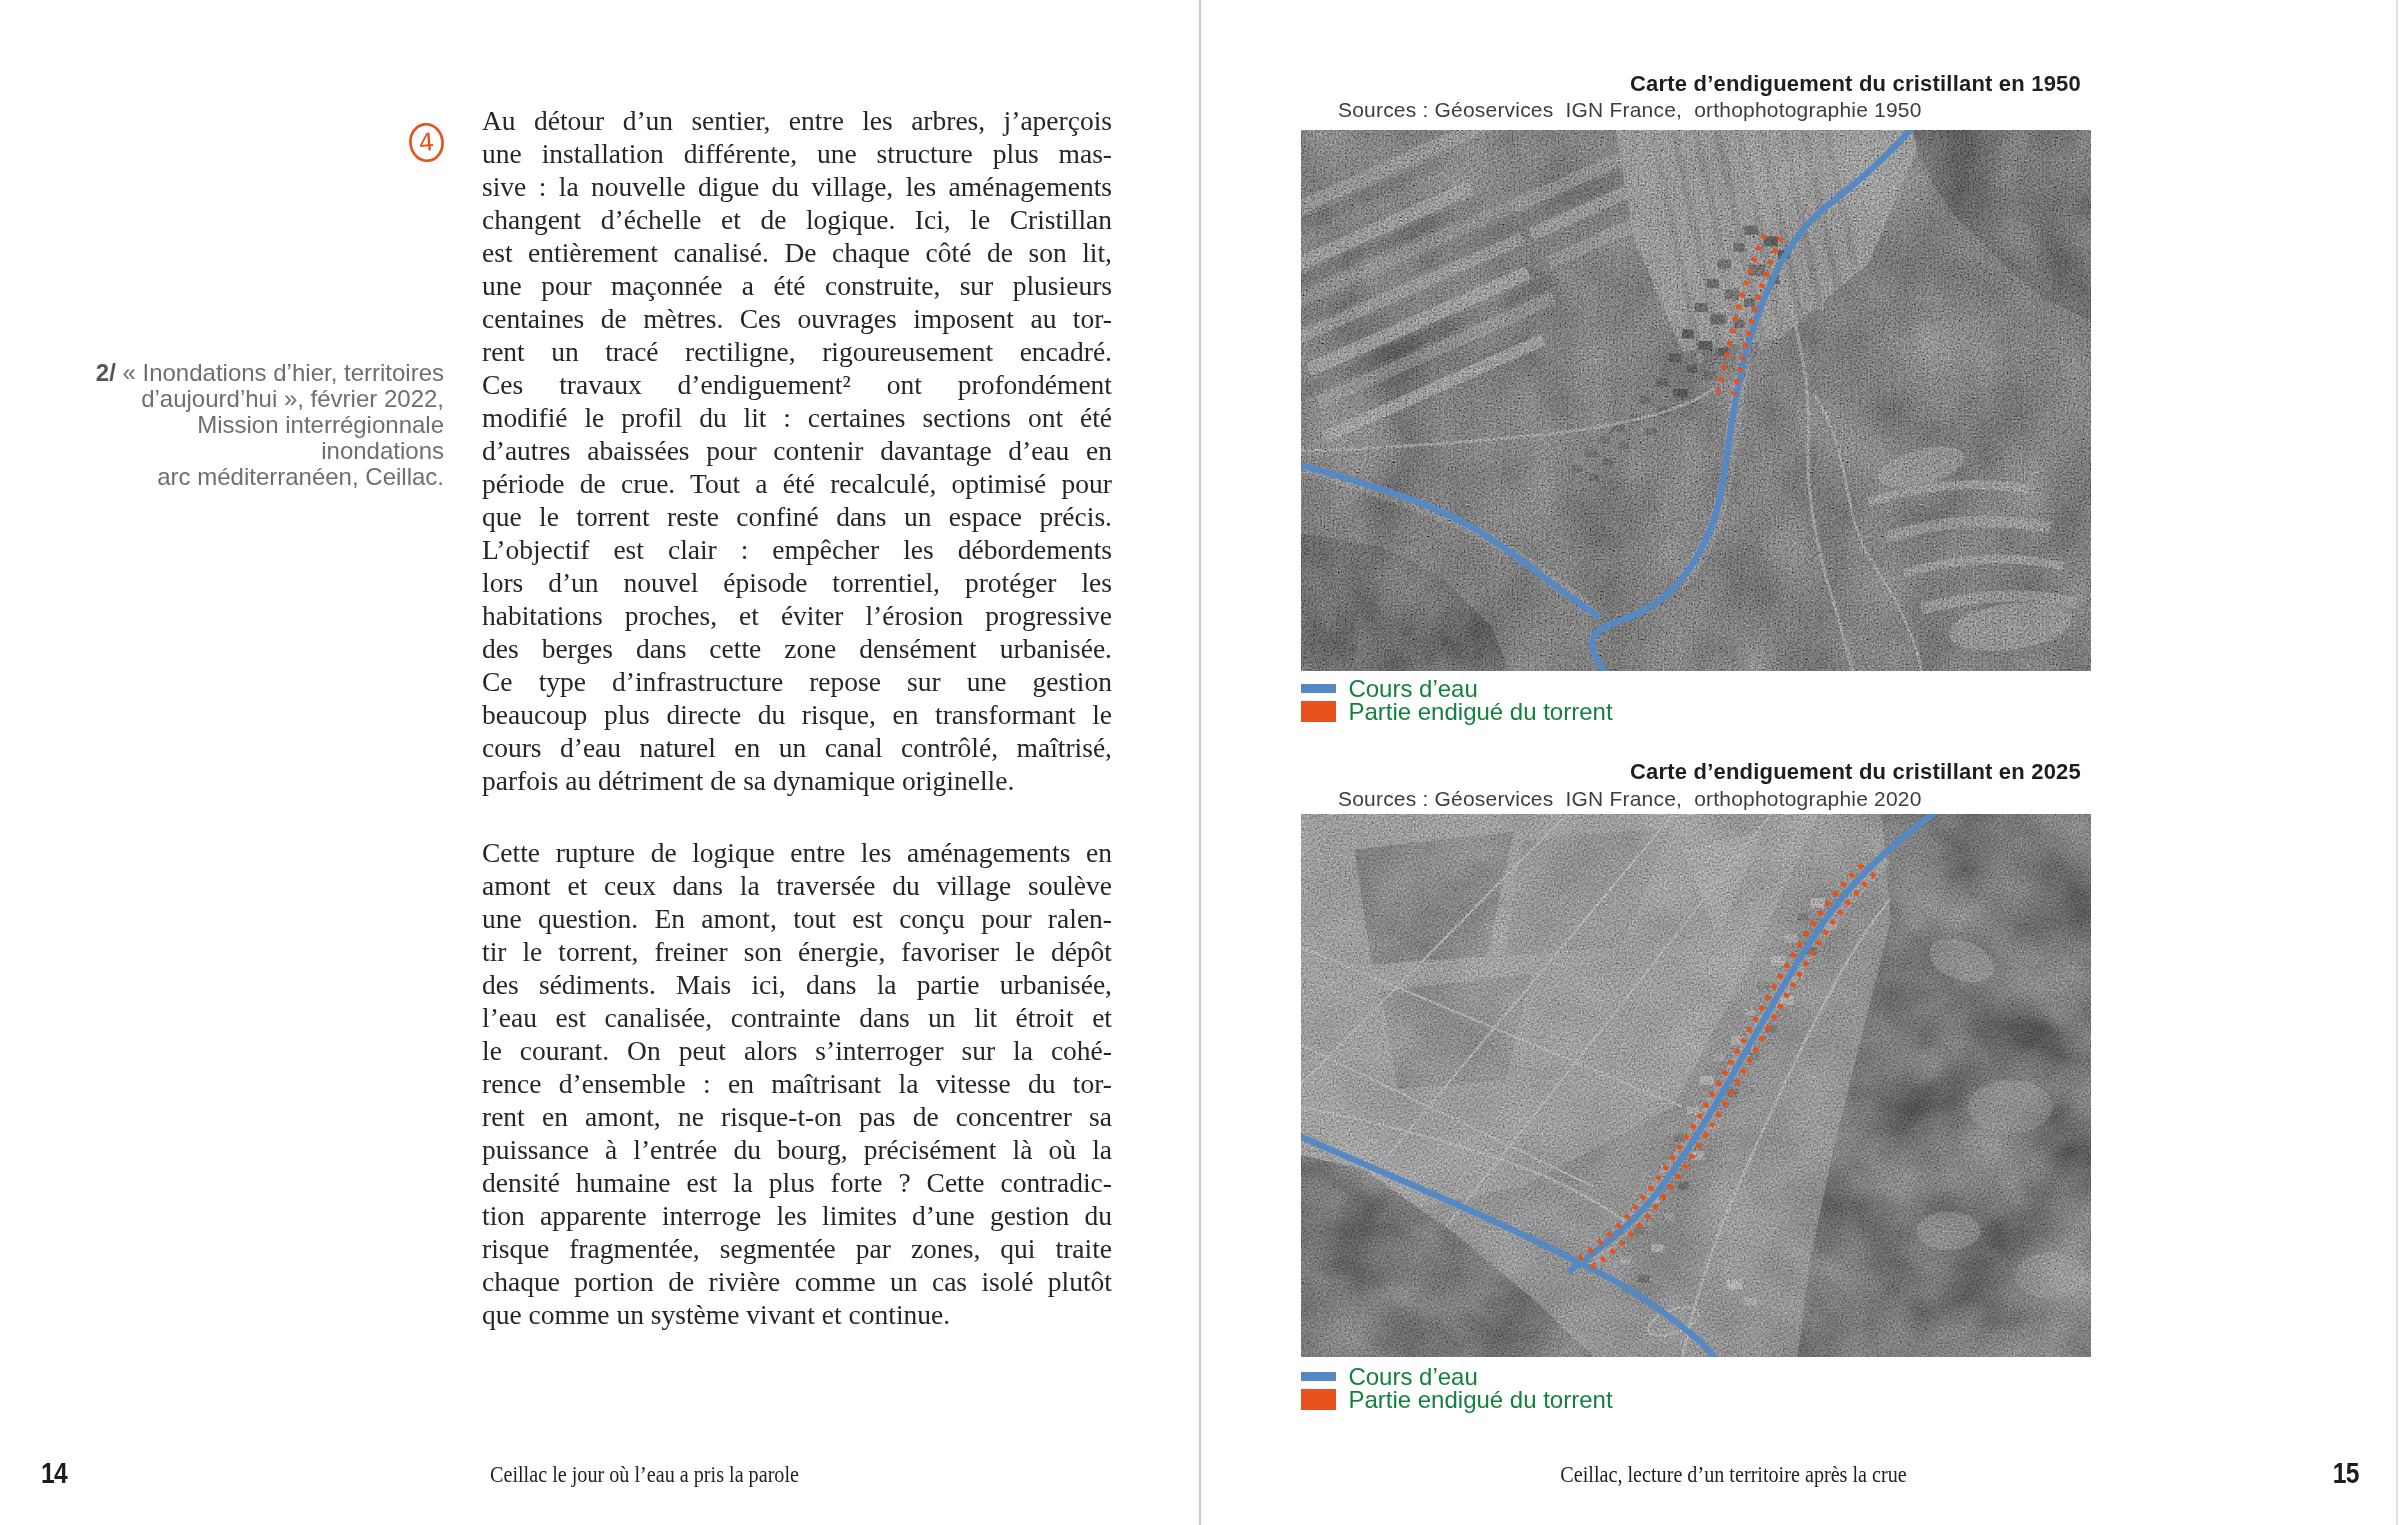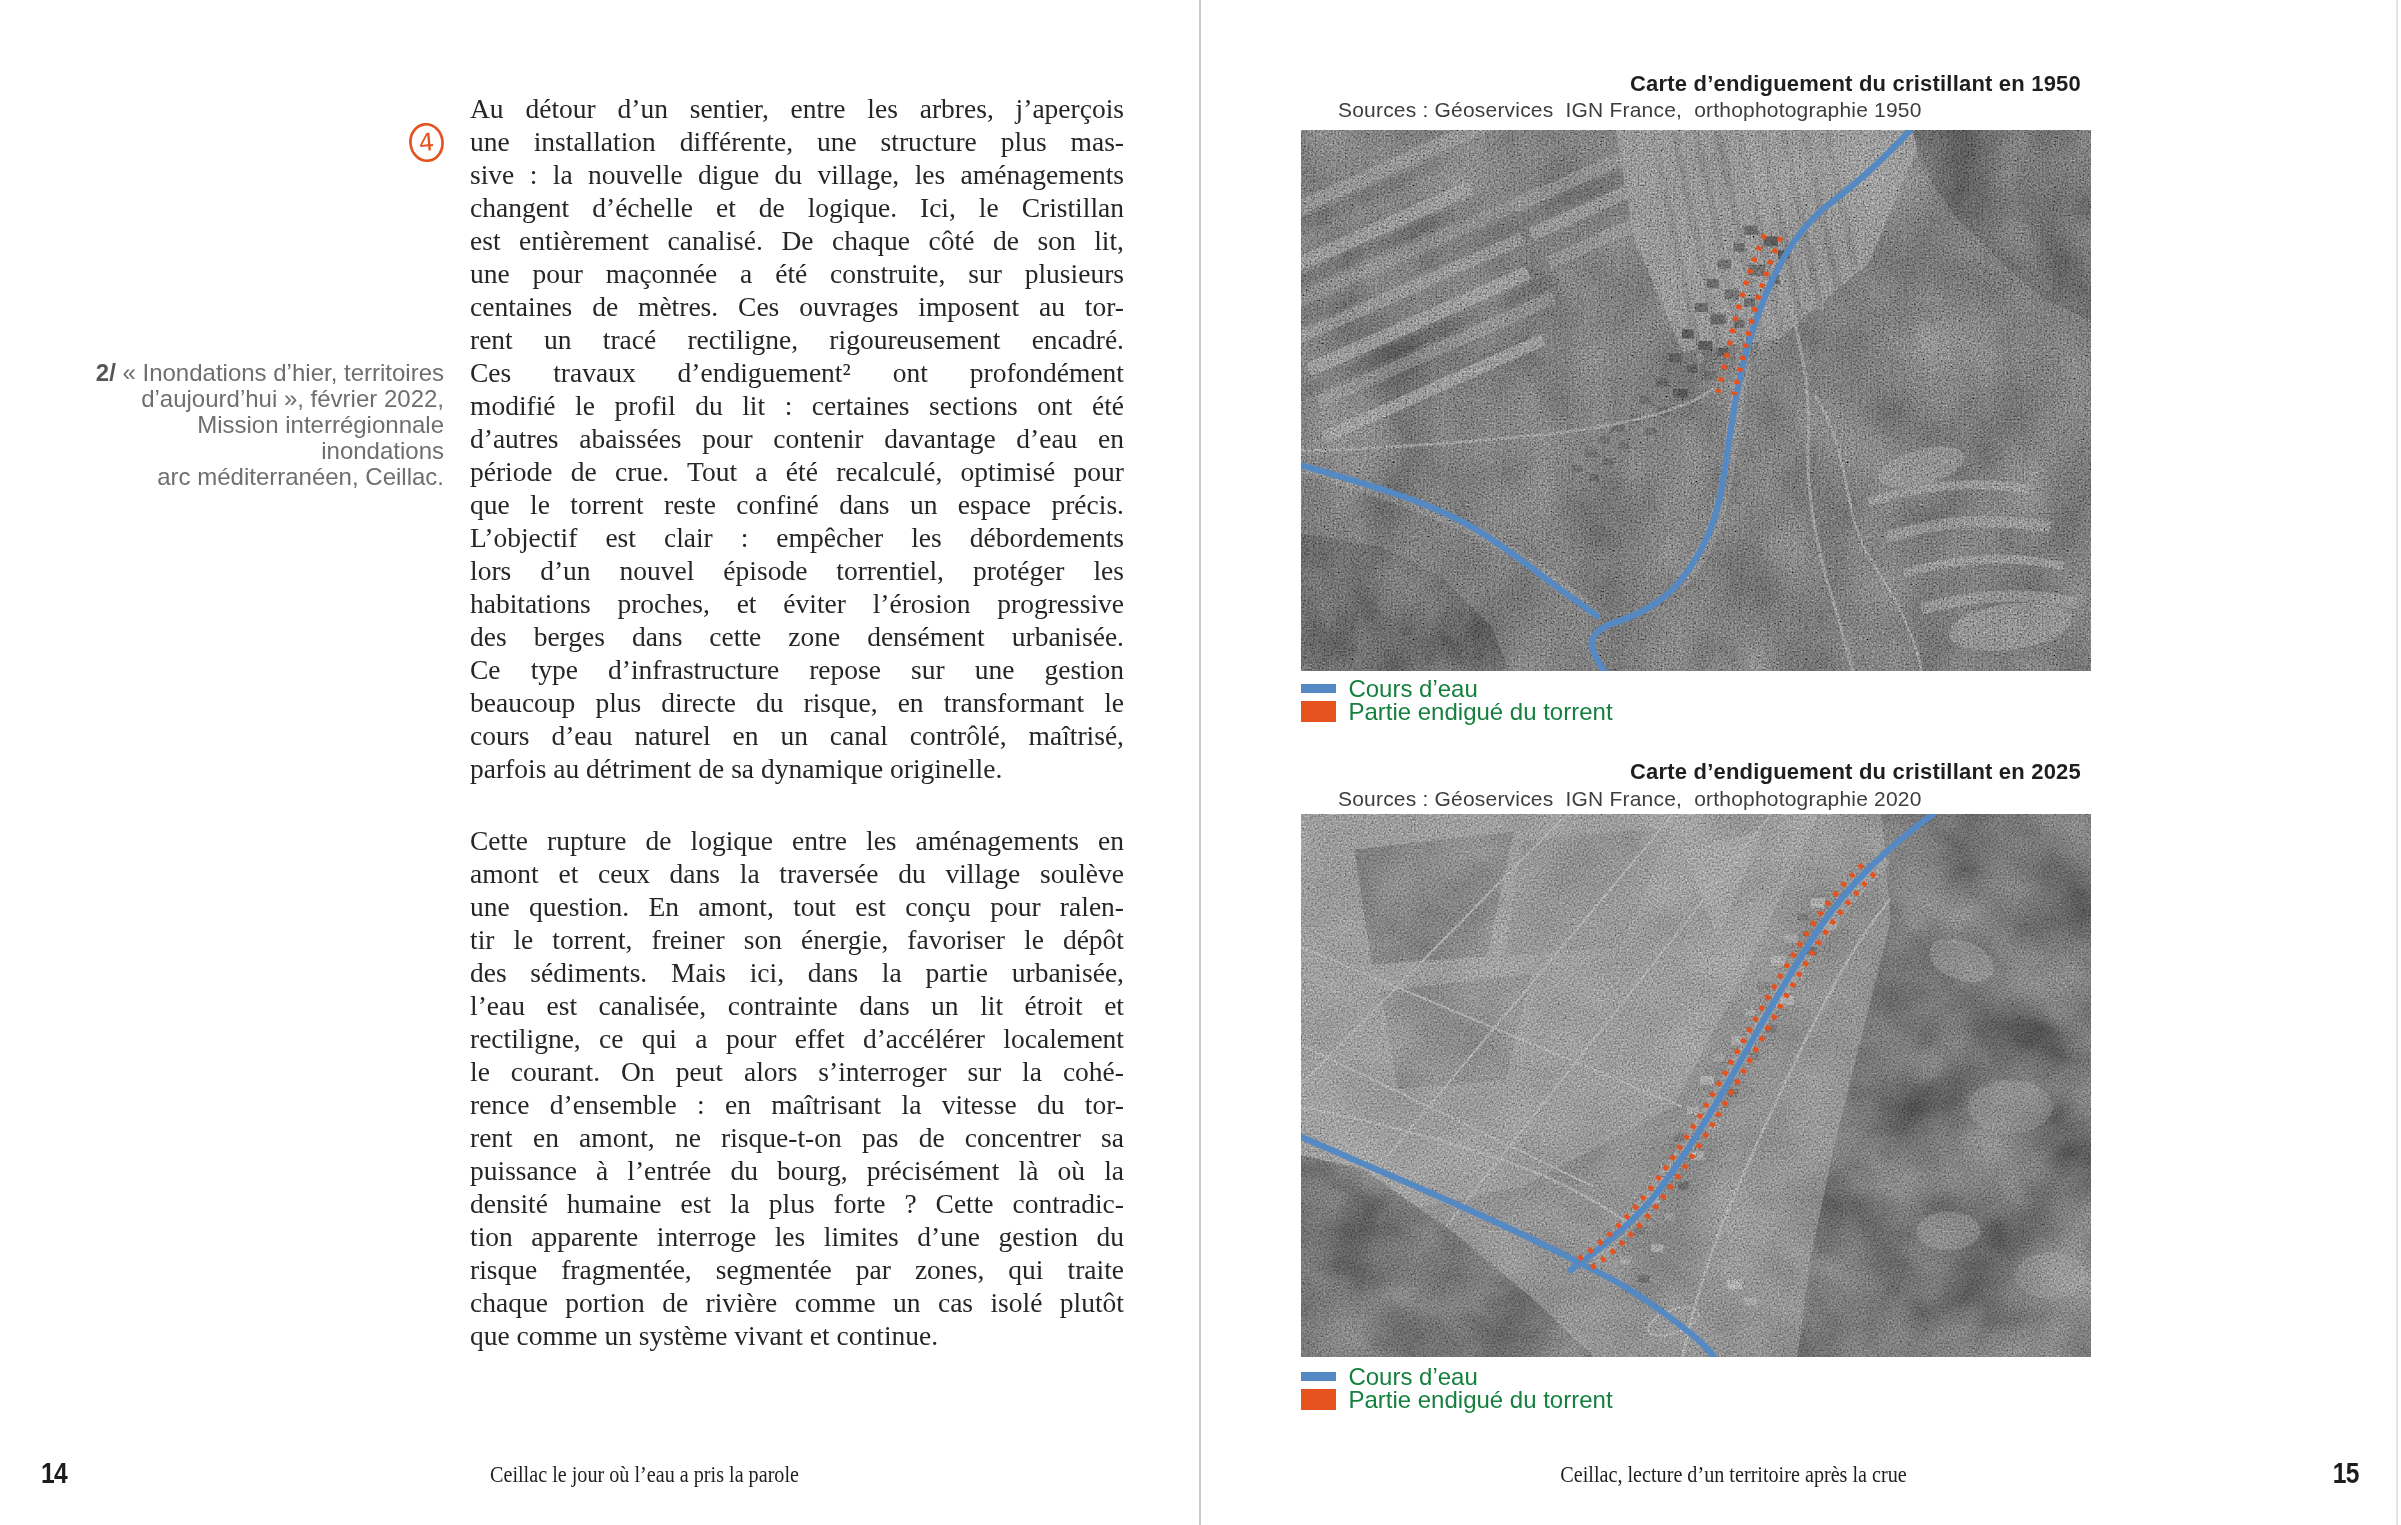--- a/index.html
+++ b/index.html
@@ -20,21 +20,21 @@
     font-size:24px;line-height:26px;color:#6e6e6e;
     font-family:"Liberation Sans",sans-serif;
   }
   .margin-note b{color:#555;font-weight:bold;}
 
   .body-text{
     left:470px;top:92px;width:654px;
     font-family:"Liberation Serif","DejaVu Serif",serif;
     font-size:27.5px;line-height:33px;color:#262626;
   }
-  .body-text .para{margin:0;font-family:Liberation Serif, serif;}
+  .body-text .para{margin:12px;font-family:Liberation Serif, serif;}
   .body-text .para + .para{margin-top:39px;}
   .line{text-align:justify;text-align-last:justify;white-space:normal;}
   .line.last{text-align-last:left;}
 
   .pagenum{
     font-family:"Liberation Sans",sans-serif;font-weight:bold;font-size:30px;color:#1c1c1c;
     transform:scaleX(.82);transform-origin:left top;letter-spacing:-0.9px;
   }
   .pagenum-left{left:41px;top:1456px;}
   .pagenum-right{left:2327px;top:1456px;transform-origin:right top;}
@@ -110,21 +110,20 @@
         <div class="line">cours d’eau naturel en un canal contrôlé, maîtrisé,</div>
         <div class="line last">parfois au détriment de sa dynamique originelle.</div>
       </div>
     <div class="para">
         <div class="line">Cette rupture de logique entre les aménagements en</div>
         <div class="line">amont et ceux dans la traversée du village soulève</div>
         <div class="line">une question. En amont, tout est conçu pour ralen-</div>
         <div class="line">tir le torrent, freiner son énergie, favoriser le dépôt</div>
         <div class="line">des sédiments. Mais ici, dans la partie urbanisée,</div>
         <div class="line">l’eau est canalisée, contrainte dans un lit étroit et</div>
-        <div class="line">rectiligne, ce qui a pour effet d’accélérer localement</div>
         <div class="line">le courant. On peut alors s’interroger sur la cohé-</div>
         <div class="line">rence d’ensemble&nbsp;: en maîtrisant la vitesse du tor-</div>
         <div class="line">rent en amont, ne risque-t-on pas de concentrer sa</div>
         <div class="line">puissance à l’entrée du bourg, précisément là où la</div>
         <div class="line">densité humaine est la plus forte&nbsp;? Cette contradic-</div>
         <div class="line">tion apparente interroge les limites d’une gestion du</div>
         <div class="line">risque fragmentée, segmentée par zones, qui traite</div>
         <div class="line">chaque portion de rivière comme un cas isolé plutôt</div>
         <div class="line last">que comme un système vivant et continue.</div>
       </div>

